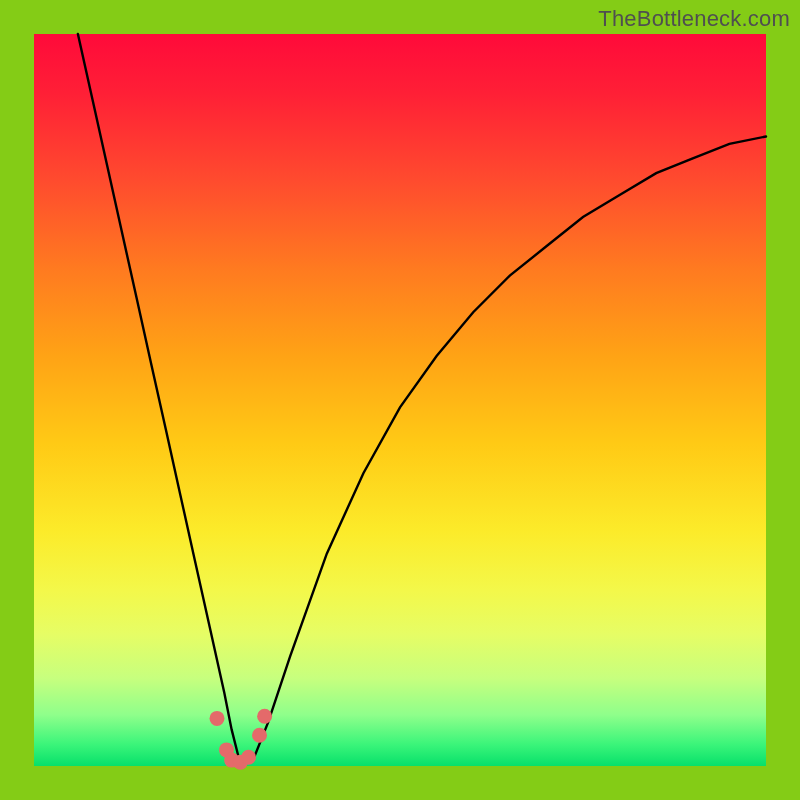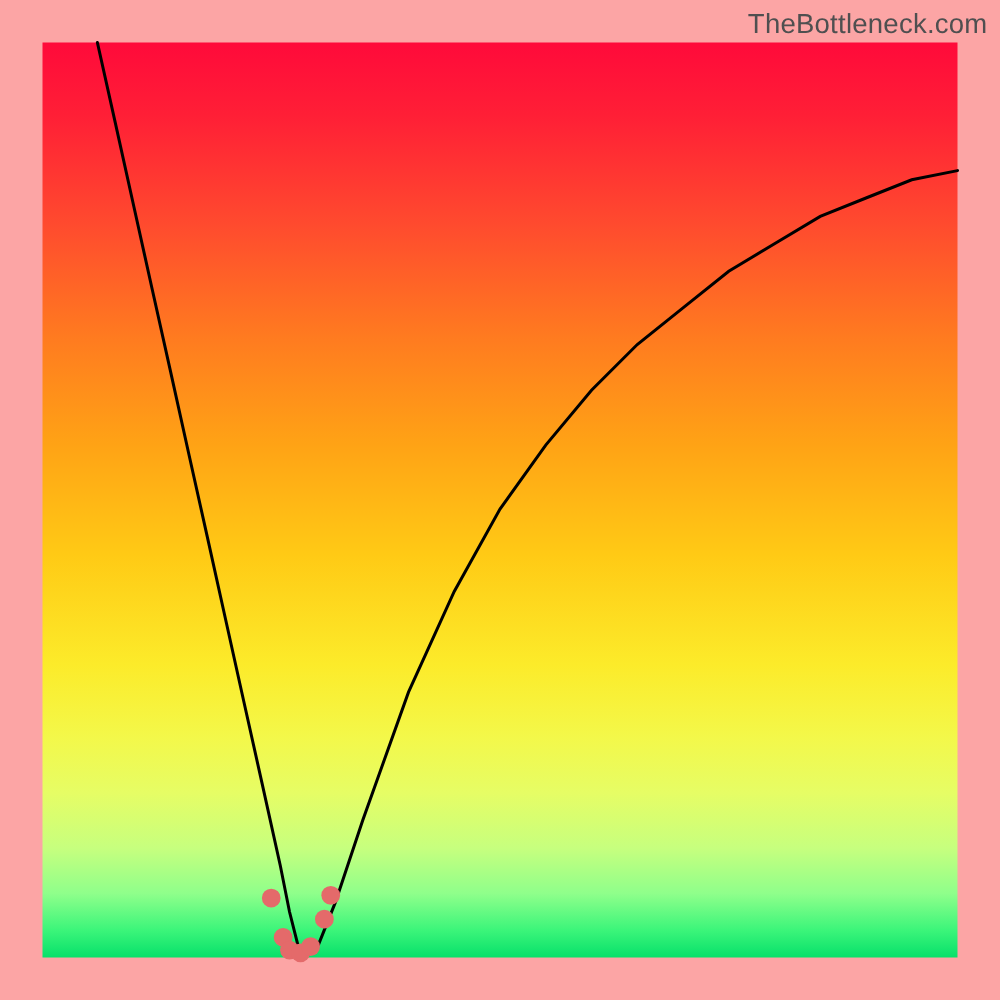--- a/index.html
+++ b/index.html
@@ -10,21 +10,21 @@
     overflow: hidden;
     background: #000;
     font-family: Arial, Helvetica, sans-serif;
   }
   .frame {
     position: absolute;
     left: 0;
     top: 0;
     width: 800px;
     height: 800px;
-    background: #fca5a5;
+    background: #84cc16;
   }
   .plot {
     position: absolute;
     left: 34px;
     top: 34px;
     width: 732px;
     height: 732px;
     
     background: linear-gradient(to bottom,
       #ff0a3a 0%,

